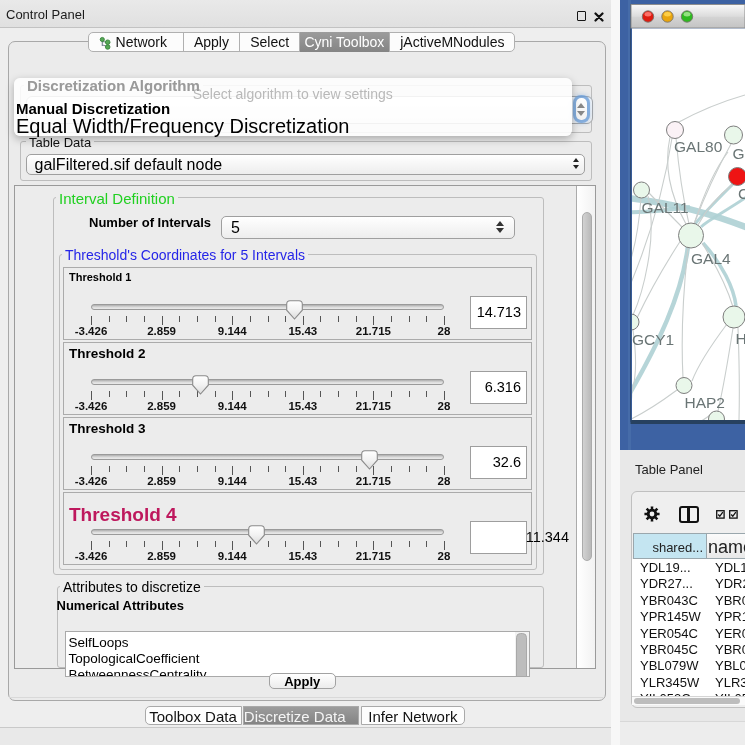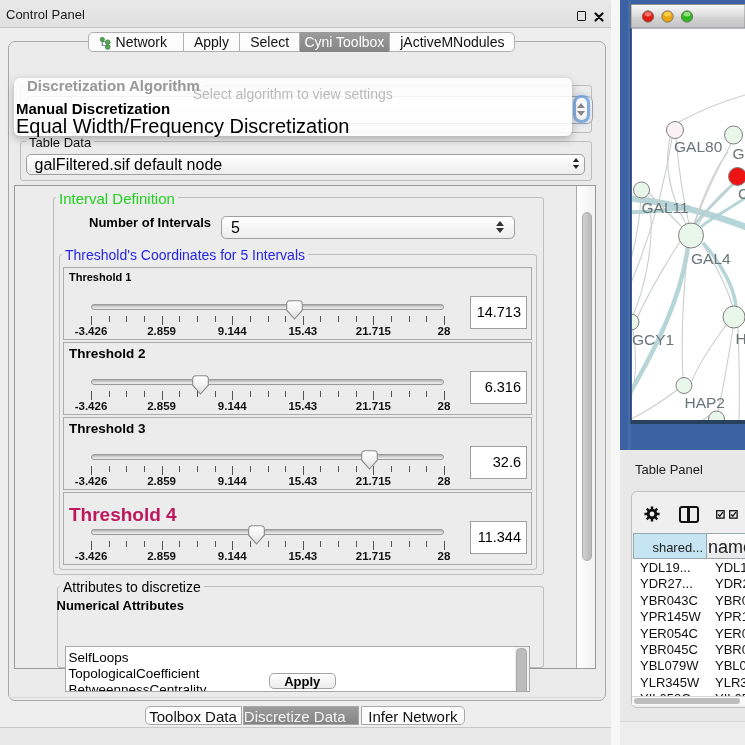--- a/index.html
+++ b/index.html
@@ -209,25 +209,25 @@
 <path d="M4 0.7 L13 0.7 Q16.3 0.7 16.3 4 L16.3 10.2 L8.5 19 L0.7 10.2 L0.7 4 Q0.7 0.7 4 0.7 Z" fill="url(#thg492)" stroke="#8a8a8a" stroke-width="1.1"></path>
 <defs>
       <linearGradient id="thg492" x1="0" y1="0" x2="0" y2="1">
         <stop offset="0" stop-color="#ffffff"></stop>
         <stop offset="0.5" stop-color="#f2f2f2"></stop>
         <stop offset="1" stop-color="#dcdcdc"></stop>
       </linearGradient>
     </defs>
   </svg>
 <div style="position:absolute;left:470px;top:521px;width:57px;height:33px;box-sizing:border-box;background:#fff;border:1px solid #9e9e9e;"></div>
-<div style="position:absolute;left:470px;top:521px;width:51px;height:33px;line-height:33px;text-align:right;font-size:14.5px;color:#000;">11.344</div>
+<div style="position:absolute;left:470px;top:521px;width:51px;height:33px;line-height:33px;text-align:right;font-size:14.5px;color:#000;padding-left:48px;">11.344</div>
 <div style="position:absolute;left:56.5px;top:585.5px;width:487px;height:82px;border:1px solid #bdbdbd;border-radius:3px;box-sizing:border-box;"></div>
 <div style="position:absolute;left:60px;top:578.5px;font-size:14px;color:#000000;background:#ececec;padding:0 3px;">Attributes to discretize</div>
 <div style="position:absolute;left:56.5px;top:597.5px;font-size:13px;font-weight:bold;color:#000;">Numerical Attributes</div>
-<div style="position:absolute;left:65px;top:646px;width:465px;height:46px;box-sizing:border-box;background:#fff;border:1px solid #a9a9a9;overflow:hidden;padding-left:23px;">
+<div style="position:absolute;left:65px;top:631px;width:465px;height:46px;box-sizing:border-box;background:#fff;border:1px solid #a9a9a9;overflow:hidden;padding-left:23px;">
     <div style="position:absolute;left:2.4px;top:2.5px;">
       <div style="height:16px;line-height:16px;font-size:13.5px;color:#000;">SelfLoops</div>
       <div style="height:16px;line-height:16px;font-size:13.5px;color:#000;">TopologicalCoefficient</div>
       <div style="height:16px;line-height:16px;font-size:13.5px;color:#000;">BetweennessCentrality</div>
     </div>
     <div style="position:absolute;right:0px;top:0px;width:14px;height:46px;background:#f2f2f2;"></div>
     <div style="position:absolute;right:2.5px;top:1px;width:9px;height:60px;background:#bdbdbd;border:1px solid #a9a9a9;border-radius:4.5px;"></div>
   </div>
 <div style="position:absolute;left:269px;top:672.5px;width:66.5px;height:16.5px;box-sizing:border-box;background:linear-gradient(180deg,#ffffff,#ececec);border:1px solid #a2a2a2;border-radius:5px;line-height:15px;text-align:center;font-size:13px;color:#000;font-weight:bold;">Apply</div>
 <div style="position:absolute;left:9px;top:697px;width:594px;height:1px;background:#d9d9d9;"></div>

